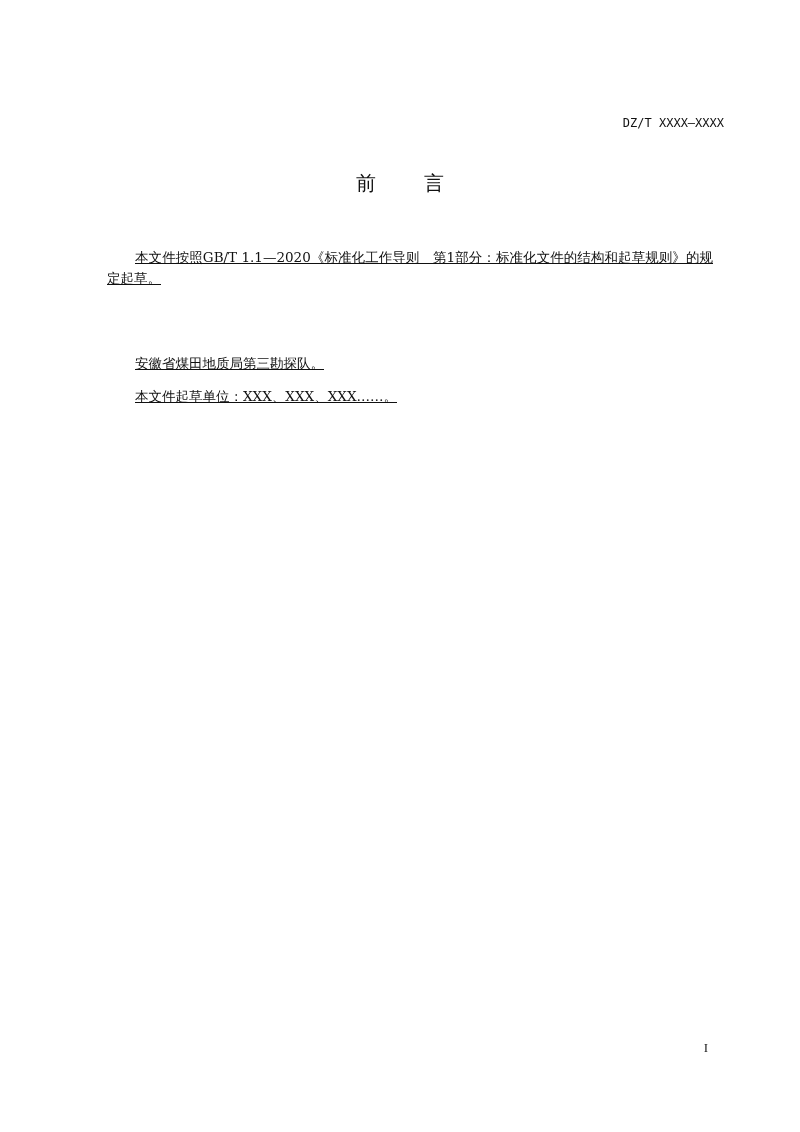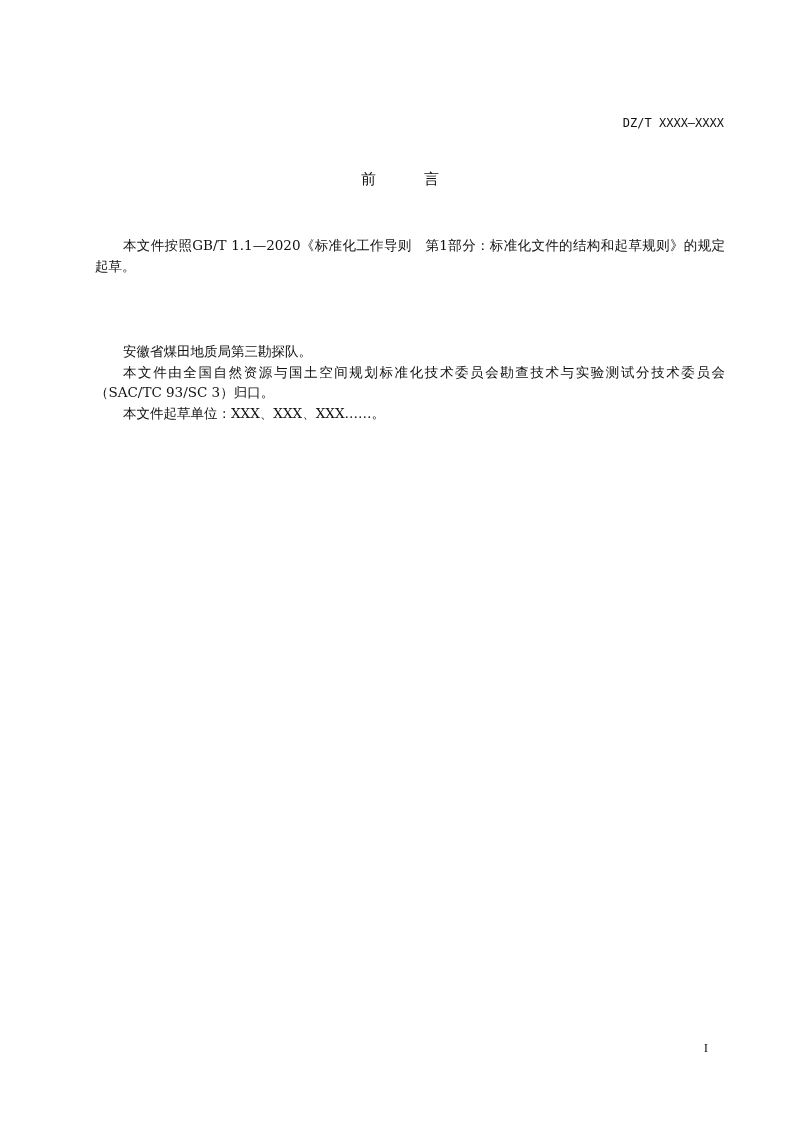--- a/index.html
+++ b/index.html
@@ -31,36 +31,37 @@
     color: #111;
     margin-top: 20px;
   }
   .title {
     position: absolute;
     left: 0;
     width: 800px;
     top: 170px;
     text-align: center;
     font-family: "DejaVu Sans", "Liberation Sans", sans-serif;
-    font-size: 15px;
+    font-size: 20px;
     letter-spacing: 0;
     color: #111;
   }
   .title span.gap { display: inline-block; width: 48px; }
   .body-block {
     position: absolute;
     left: 95px;
     width: 630px;
     font-size: 13.5px;
     line-height: 20.6px;
   }
   .para {
-    margin: 0;
+    margin: 12px;
     text-indent: 28px;
     text-align: justify;
+    text-decoration: underline;
   }
   .block1 { top: 235px; }
   .block2 { top: 341px; }
   .page-number {
     position: absolute;
     right: 92px;
     top: 1040px;
     font-family: "Liberation Serif", "DejaVu Serif", serif;
     font-size: 13px;
     color: #222;
@@ -76,19 +77,18 @@
   <div class="title">
     <span>前</span><span class="gap"></span><span>言</span>
   </div>
 
   <div class="body-block block1">
     <p class="para">本文件按照GB/T 1.1—2020《标准化工作导则　第1部分：标准化文件的结构和起草规则》的规定起草。</p>
   </div>
 
   <div class="body-block block2">
     <p class="para">安徽省煤田地质局第三勘探队。</p>
-    <p class="para">本文件由全国自然资源与国土空间规划标准化技术委员会勘查技术与实验测试分技术委员会（SAC/TC 93/SC 3）归口。</p>
     <p class="para">本文件起草单位：XXX、XXX、XXX……。</p>
   </div>
 
   <div class="page-number">I</div>
 
 </div>
 
 </body></html>

